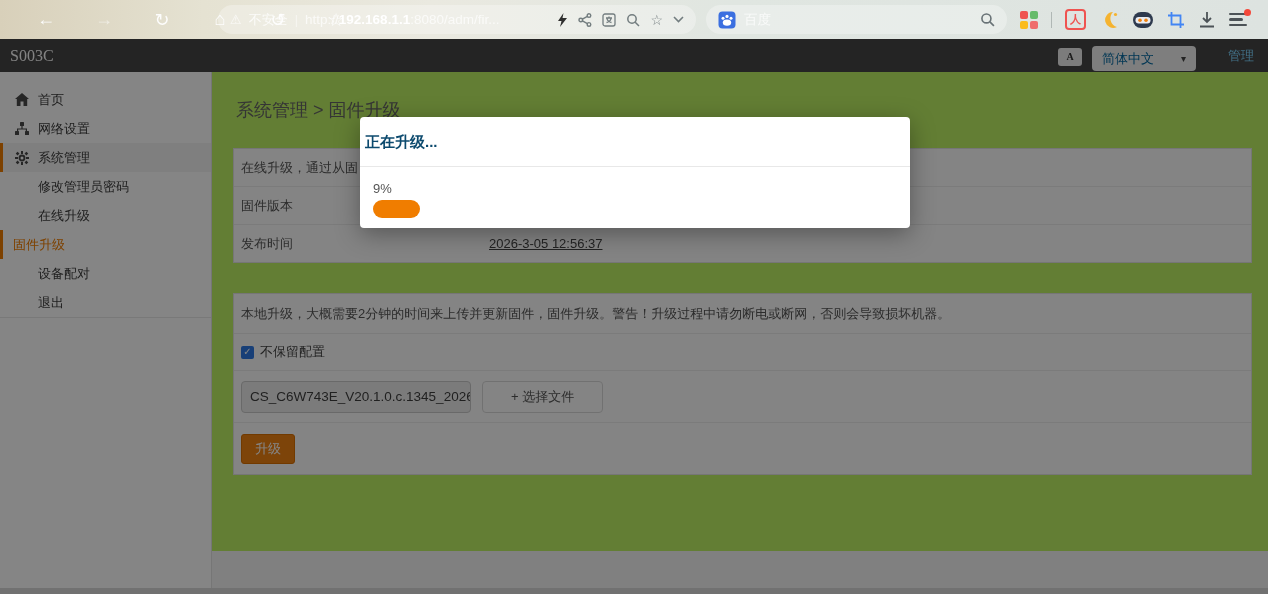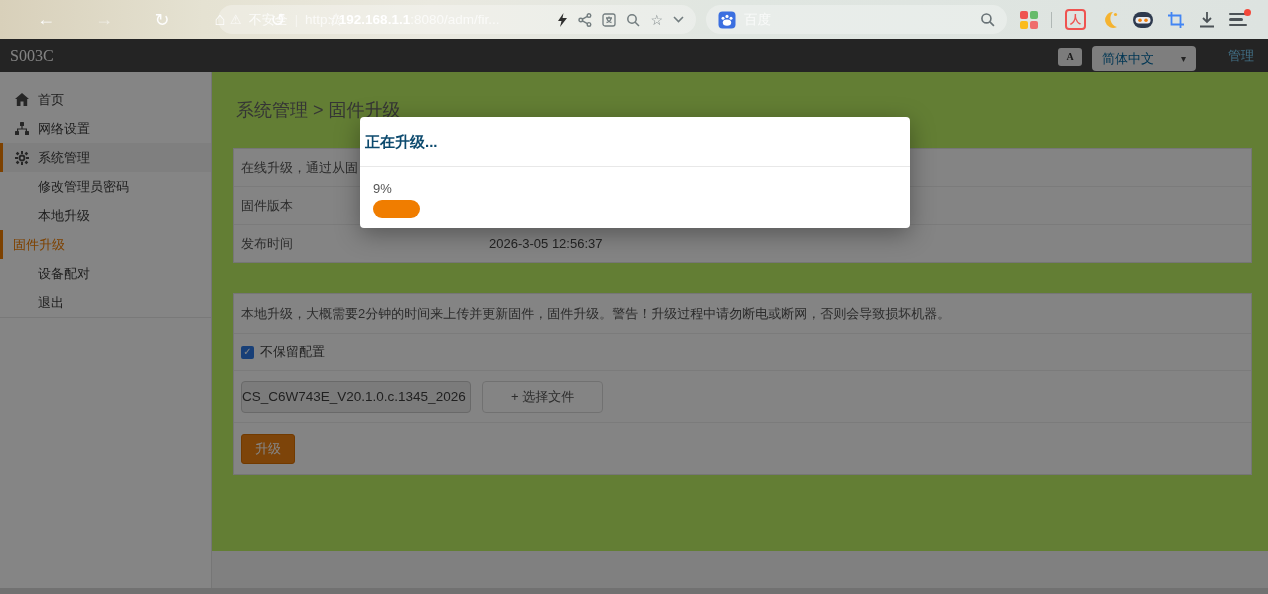--- a/index.html
+++ b/index.html
@@ -61,30 +61,30 @@
 
   
   .main{position:absolute;left:212px;top:72px;width:1056px;height:516px;background:#bef264;}
   .page-title{position:absolute;left:24px;top:26px;font-size:18px;color:#666;}
   .title-div{position:absolute;left:24px;top:90px;width:1016px;border-top:1px solid #dcdcdc;}
   .card{position:absolute;left:21px;width:1019px;background:#fdfdfd;border:1px solid #e2e2e2;box-sizing:border-box;}
   .t1{top:76px;}
   .trow{height:37px;display:flex;align-items:center;padding-left:7px;font-size:13px;}
   .trow + .trow{border-top:1px solid #ececec;}
   .trow .lab{width:248px;color:#555;flex:none;}
-  .trow .val{color:#444;}
+  .trow .val{color:#444;text-decoration:underline;}
   .t2{top:221px;}
   .row-note{height:39px;line-height:39px;padding-left:7px;font-size:13px;color:#555;white-space:nowrap;}
   .row-check{height:36px;border-top:1px solid #ececec;display:flex;align-items:center;padding-left:7px;gap:6px;}
   .checkbox{width:13px;height:13px;background:#2f7ae5;border-radius:2px;display:grid;place-items:center;
     color:#fff;font-size:10px;line-height:1;}
   .row-check .clab{font-size:13px;color:#444;}
   .row-file{height:51px;border-top:1px solid #ececec;display:flex;align-items:center;padding-left:7px;gap:11px;}
   .filebox{width:230px;height:32px;box-sizing:border-box;background:#ececec;border:1px solid #c9c9c9;border-radius:4px;
-    line-height:30px;padding:0 0;font-size:13.5px;color:#3f3f3f;white-space:nowrap;overflow:hidden;}
+    line-height:30px;padding:0 8px;font-size:13.5px;color:#3f3f3f;white-space:nowrap;overflow:hidden;}
   .choosebtn{height:32px;box-sizing:border-box;padding:0 28px;background:#fdfdfd;border:1px solid #d9d9d9;border-radius:4px;
     font-size:13px;color:#555;display:flex;align-items:center;}
   .row-btn{height:51px;border-top:1px solid #ececec;display:flex;align-items:center;padding-left:7px;}
   .upbtn{min-width:50px;height:30px;box-sizing:border-box;padding:0 13px;background:#f08212;border:1px solid #d96f00;
     border-radius:3px;color:#fff;font-size:13px;display:flex;align-items:center;justify-content:center;}
   .footlight{position:absolute;left:0;top:479px;width:1056px;height:37px;background:#f6f6f6;}
 
   
   .overlay{position:absolute;left:0;top:39px;width:1268px;height:555px;background:rgba(0,0,0,0.48);z-index:40;}
   .modal{position:absolute;left:360px;top:117px;width:550px;background:#fff;border-radius:4px;z-index:50;
@@ -243,21 +243,21 @@
                 <circle cx="7" cy="7" r="1.5" fill="#fff"></circle>
               </g>
             </svg>
           </span>
         <span class="txt">系统管理</span>
       </div>
       <div class="sitem sub">
           <span class="txt">修改管理员密码</span>
         </div>
       <div class="sitem sub">
-          <span class="txt">本地升级</span>
+          <span class="txt">在线升级</span>
         </div>
       <div class="sitem sub active">
           <span class="txt">固件升级</span>
         </div>
       <div class="sitem sub">
           <span class="txt">设备配对</span>
         </div>
       <div class="sitem sub">
           <span class="txt">退出</span>
         </div>

